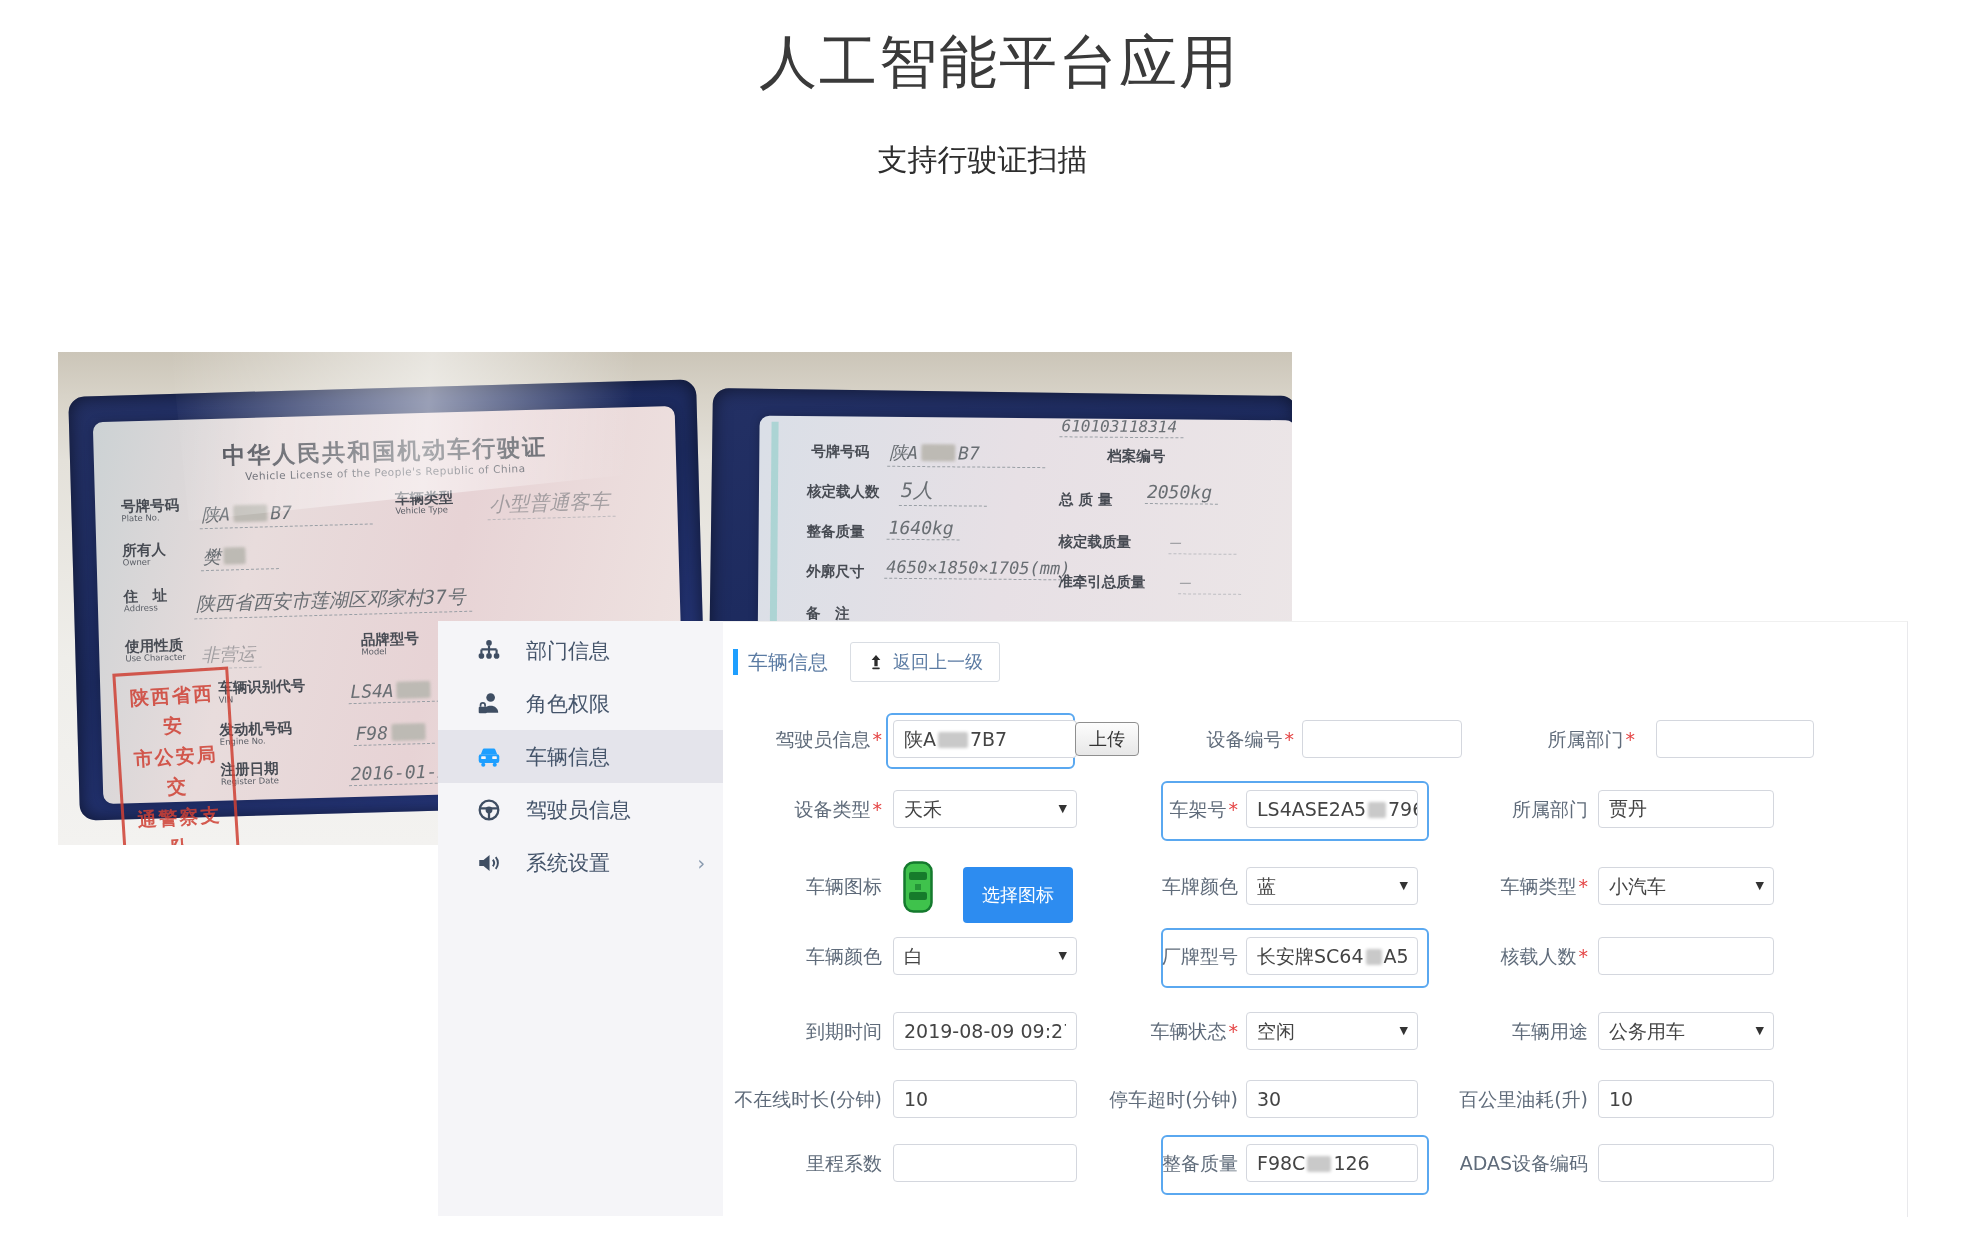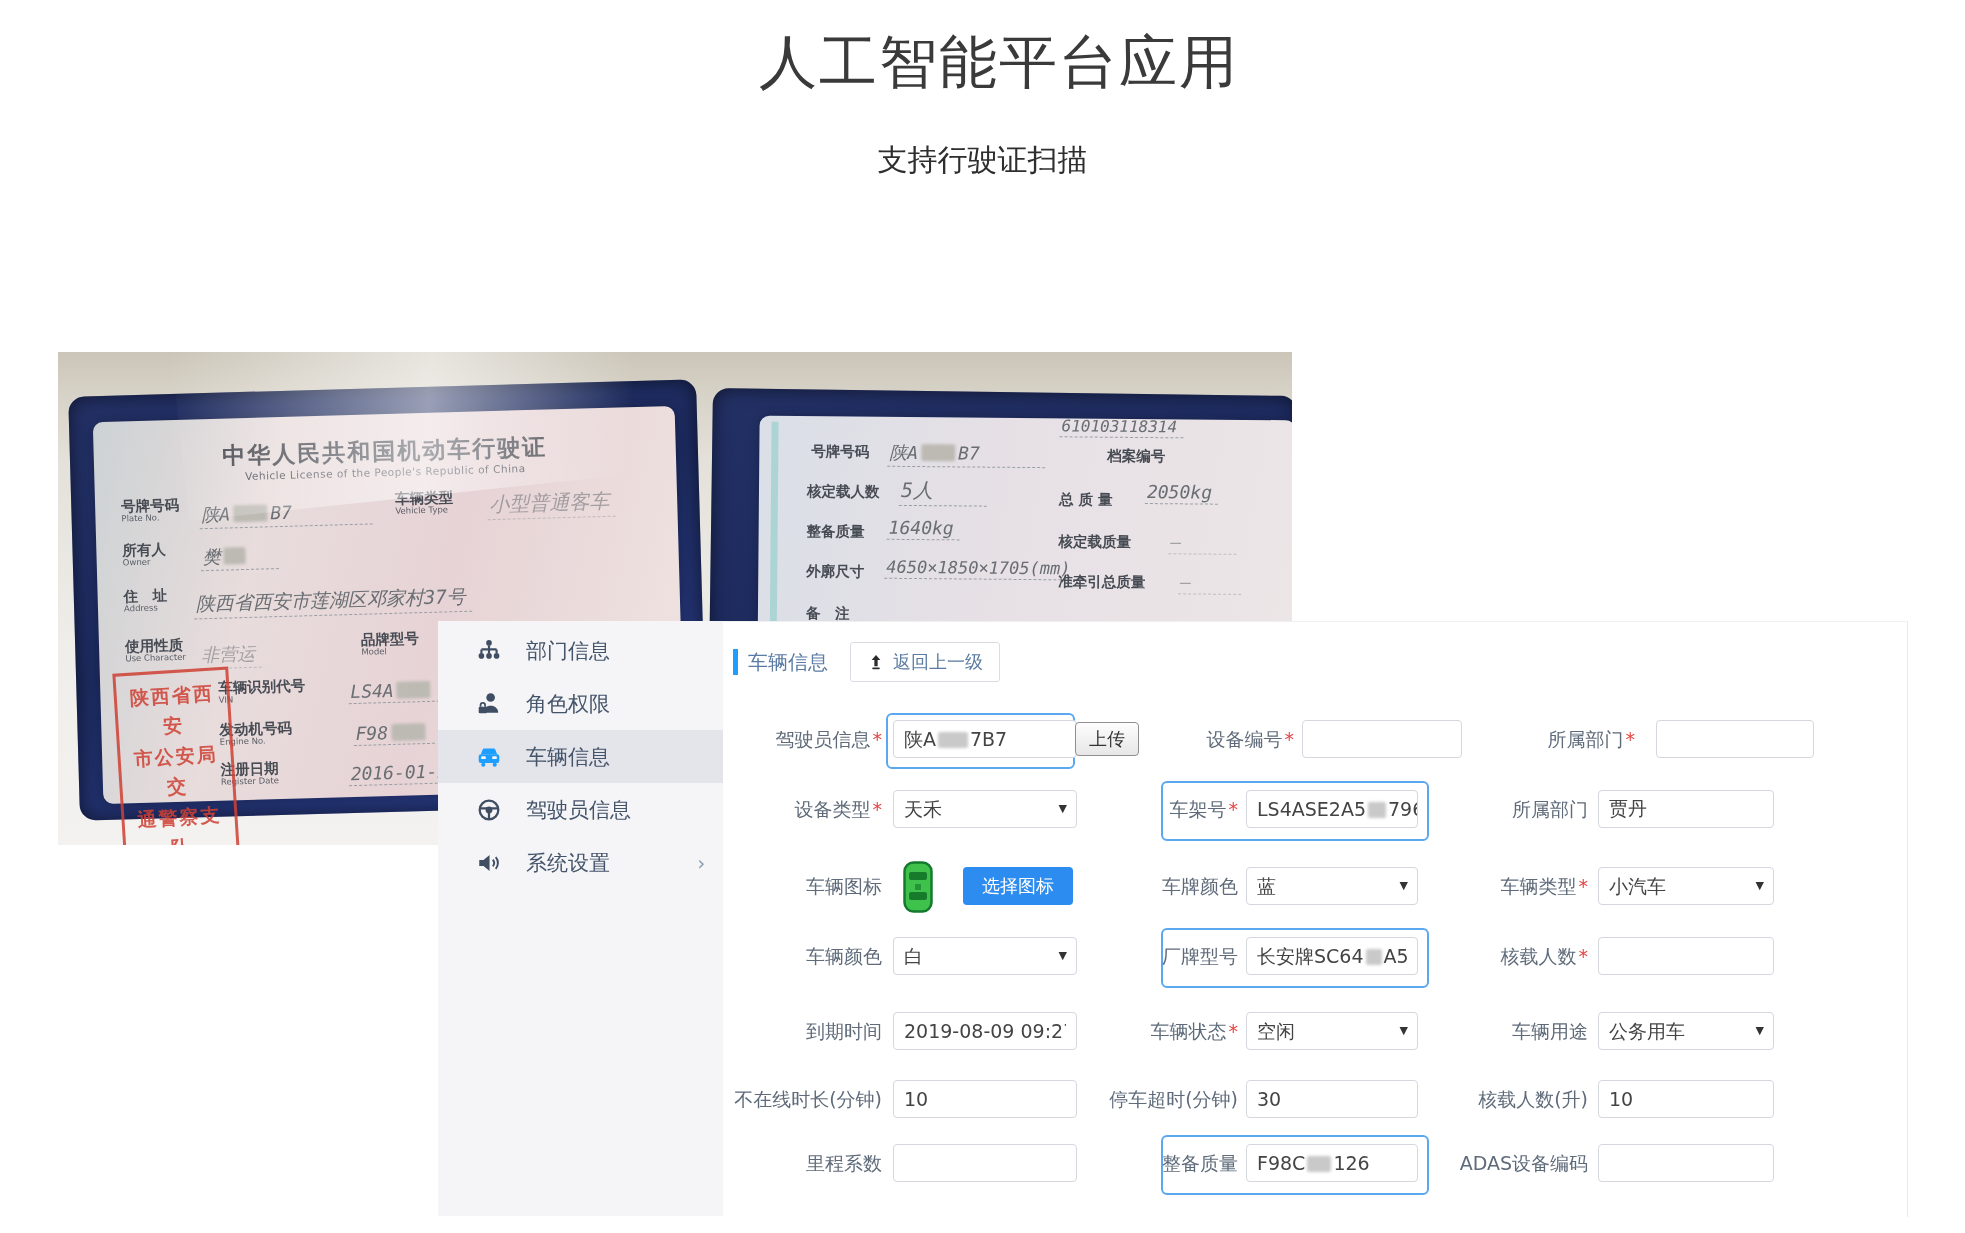--- a/index.html
+++ b/index.html
@@ -83,21 +83,21 @@
   .r-shift .c3-ctrl{left:933px;width:158px;}
   .sel{cursor:pointer;}
   .caret{position:absolute;right:9px;top:0;font-style:normal;font-size:11px;color:#333;line-height:36px;}
   .hl{position:absolute;border:2px solid #5aa8f0;border-radius:6px;pointer-events:none;}
   .hl-plate{left:163px;top:-7px;width:185px;height:52px;}
   .hl-c2{left:438px;top:-9px;width:264px;height:56px;}
   .upload{position:absolute;left:352px;top:2px;height:34px;padding:0 13px;font-size:18px;color:#333;
     background:linear-gradient(180deg,#fdfdfd,#e7e7e7);border:1px solid #8f8f8f;border-radius:4px;cursor:pointer;
     font-family:inherit;}
   .veh-ico{position:absolute;left:180px;top:-6px;width:30px;height:52px;}
-  .pick-btn{position:absolute;left:240px;top:0;height:38px;padding:0 19px;background:#2d8cf0;color:#fff;
+  .pick-btn{position:absolute;left:240px;top:0;height:56px;padding:0 19px;background:#2d8cf0;color:#fff;
     border:none;border-radius:4px;font-size:18px;cursor:pointer;font-family:inherit;}
   .fmask{display:inline-block;height:16px;min-width:30px;background:#c9c9c9;border-radius:2px;
     filter:blur(1.5px);vertical-align:-2px;margin:0 2px;}
 </style>
 </head>
 <body>
 
 <div class="page">
 
   <div class="main-title">人工智能平台应用</div>
@@ -288,21 +288,21 @@
       <div class="ctrl c2-ctrl sel"><span>空闲</span><i class="caret">▼</i></div>
       <div class="lab c3-lab"><span>车辆用途</span></div>
       <div class="ctrl c3-ctrl sel"><span>公务用车</span><i class="caret">▼</i></div>
     </div>
 
     <div class="f-row" style="top:458px;">
       <div class="lab c1-lab"><span>不在线时长(分钟)</span></div>
       <input class="ctrl c1-ctrl" value="10" style="">
       <div class="lab c2-lab"><span>停车超时(分钟)</span></div>
       <input class="ctrl c2-ctrl" value="30" style="">
-      <div class="lab c3-lab"><span>核载人数(升)</span></div>
+      <div class="lab c3-lab"><span>百公里油耗(升)</span></div>
       <input class="ctrl c3-ctrl" value="10" style="">
     </div>
 
     <div class="f-row" style="top:522px;">
       <i class="hl hl-c2"></i>
       <div class="lab c1-lab"><span>里程系数</span></div>
       <input class="ctrl c1-ctrl" value="" style="">
       <div class="lab c2-lab"><span>整备质量</span></div>
       <div class="ctrl c2-ctrl"><span>F98C</span><span class="fmask" style="min-width:24px"></span><span>126</span></div>
       <div class="lab c3-lab"><span>ADAS设备编码</span></div>

